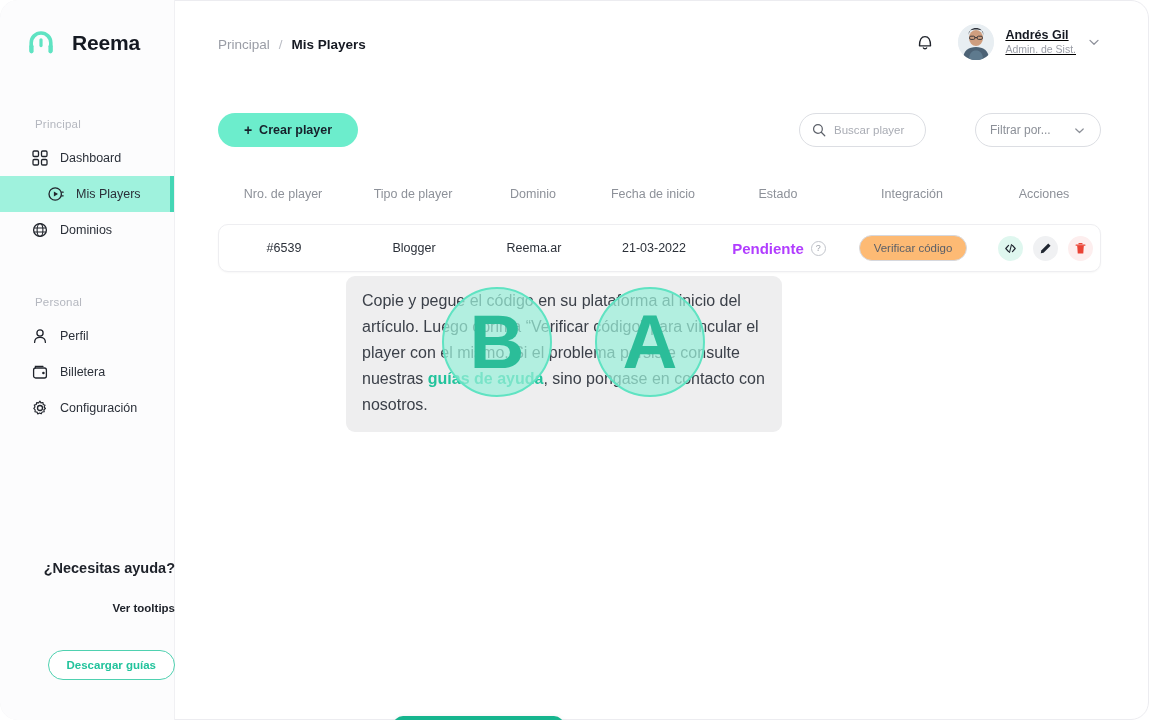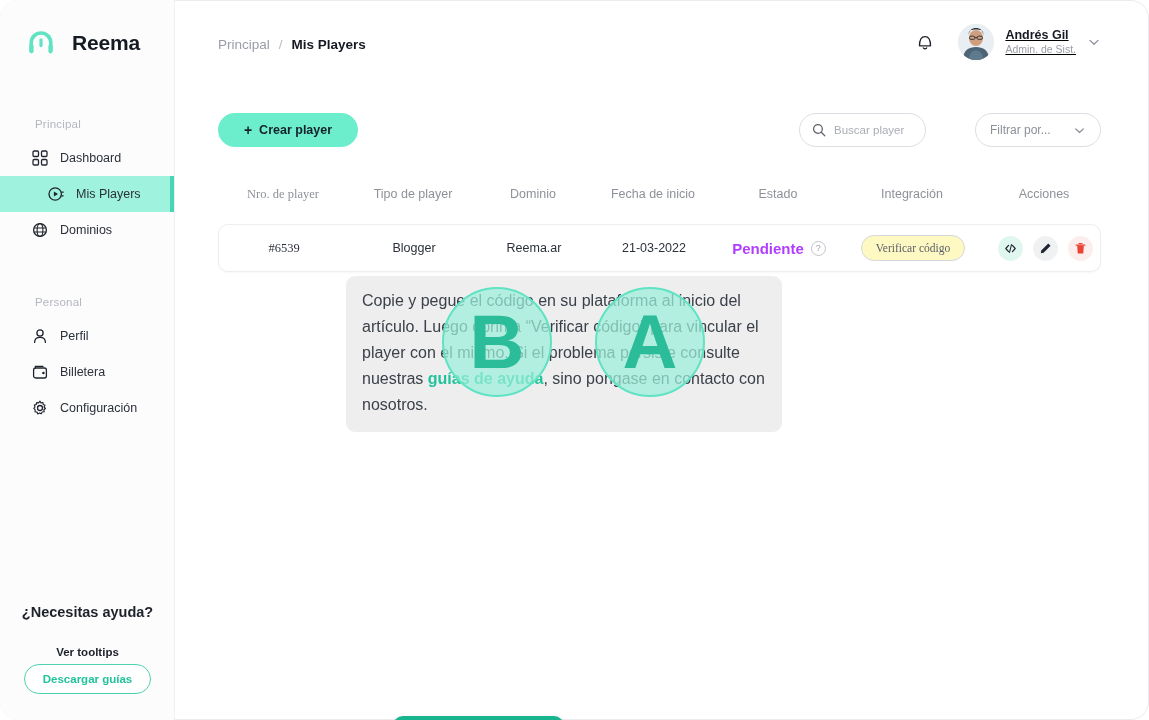--- a/index.html
+++ b/index.html
@@ -56,36 +56,36 @@
   .nav-item.active {
     background: #9ff2dd;
     padding-left: 48px;
     font-weight: 500;
   }
   .nav-item.active::after {
     content: ""; position: absolute; right: 0; top: 0;
     width: 4px; height: 100%; background: #45d6b5;
   }
   .help-block {
-    position: absolute; left: 0; bottom: 26px; width: 175px;
-    text-align: center;
+    position: absolute; left: 0; bottom: 40px; width: 175px;
+    text-align: right;
   }
   .help-title {
     font-size: 14.5px; font-weight: bold; color: #1d2129;
     margin-bottom: 26px;
   }
   .help-sub {
     font-size: 11.5px; font-weight: bold; color: #1d2129;
     margin-bottom: 6px;
   }
   .help-btn {
     display: inline-block;
     border: 1px solid #4fd1b0; border-radius: 20px;
     color: #22c39c; font-size: 11.5px; font-weight: bold;
-    padding: 8px 18px; background: #fff; cursor: pointer;
+    padding: 8px 18px; background: #fff; cursor: pointer; margin-top: 30px;
   }
 
   
   #header {
     position: absolute; left: 175px; top: 0; right: 0; height: 88px;
   }
   .breadcrumb {
     position: absolute; left: 43px; top: 37px;
     font-size: 13.5px; display: flex; gap: 9px; align-items: baseline;
   }
@@ -143,21 +143,21 @@
   .filter-box span { font-size: 12px; color: #8c9098; }
 
   
   .table-wrap { position: absolute; left: 43px; right: 48px; top: 88px; }
   .t-row { display: flex; align-items: center; }
   .t-head { height: 36px; }
   .t-head .cell {
     font-size: 12.5px; color: #8d9199; text-align: center;
   }
   .cell { flex: none; }
-  .c-num   { width: 130px; text-align: center; font-family: Liberation Serif, serif; }
+  .c-num   { width: 130px; text-align: center; }
   .c-type  { width: 130px; text-align: center; }
   .c-dom   { width: 110px; text-align: center; }
   .c-date  { width: 130px; text-align: center; }
   .c-state { width: 120px; text-align: center; }
   .c-integ { width: 148px; text-align: center; }
   .c-act   { width: 116px; text-align: center; }
 
   .t-body {
     margin-top: 12px;
     border: 1px solid #eeeef1; border-radius: 10px;
@@ -170,22 +170,22 @@
   }
   .state-inner { display: flex; align-items: center; justify-content: center; gap: 7px; }
   .q-mark {
     width: 15px; height: 15px; border-radius: 50%;
     border: 1px solid #c2c5cc; color: #9da1a9;
     font-size: 9px; display: flex; align-items: center; justify-content: center;
     cursor: pointer; flex: none;
   }
   .btn-verify {
     border: 1px solid #d6d8de; border-radius: 16px;
-    background: #fef9c3; color: #5a5f68; font-size: 11.5px;
-    padding: 6px 14px; cursor: pointer; font-family: Liberation Serif, serif;
+    background: #fdba74; color: #5a5f68; font-size: 11.5px;
+    padding: 6px 14px; cursor: pointer; font-family: Liberation Sans, sans-serif;
   }
   .actions { display: flex; align-items: center; justify-content: center; gap: 10px; }
   .act-btn {
     width: 25px; height: 25px; border-radius: 50%;
     display: flex; align-items: center; justify-content: center;
     cursor: pointer; border: none;
   }
   .act-code { background: #dff7ef; }
   .act-edit { background: #f0f1f3; }
   .act-del  { background: #fdeeee; }

